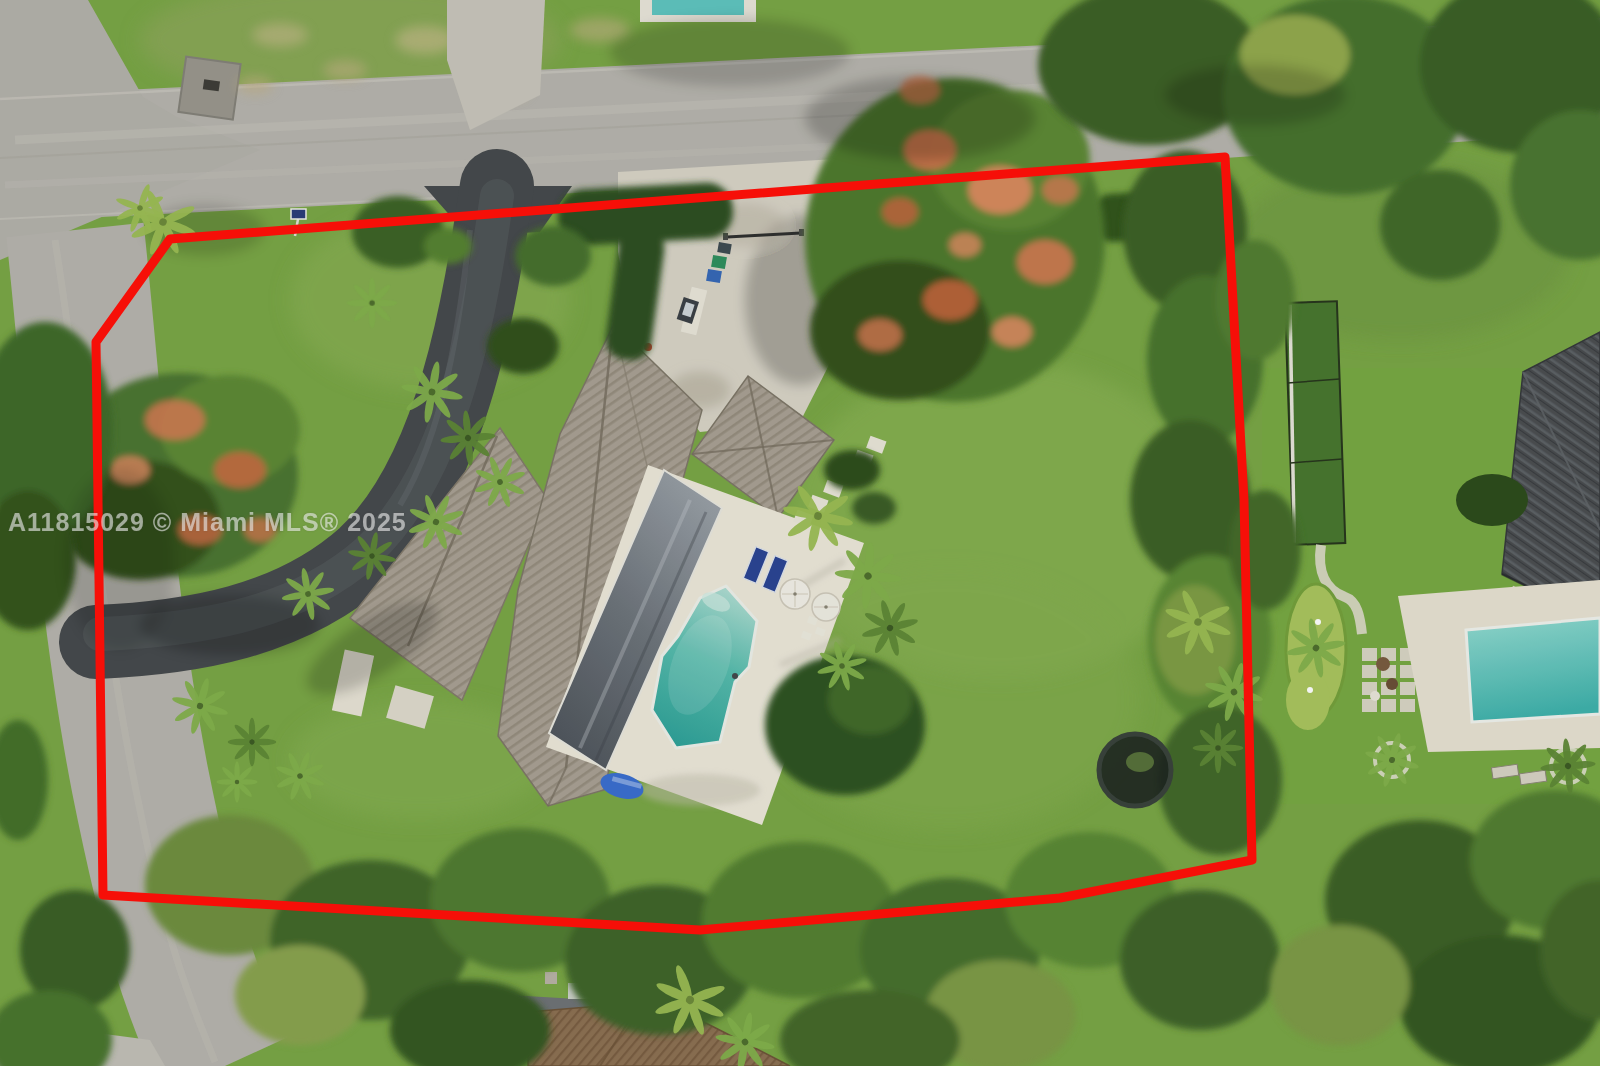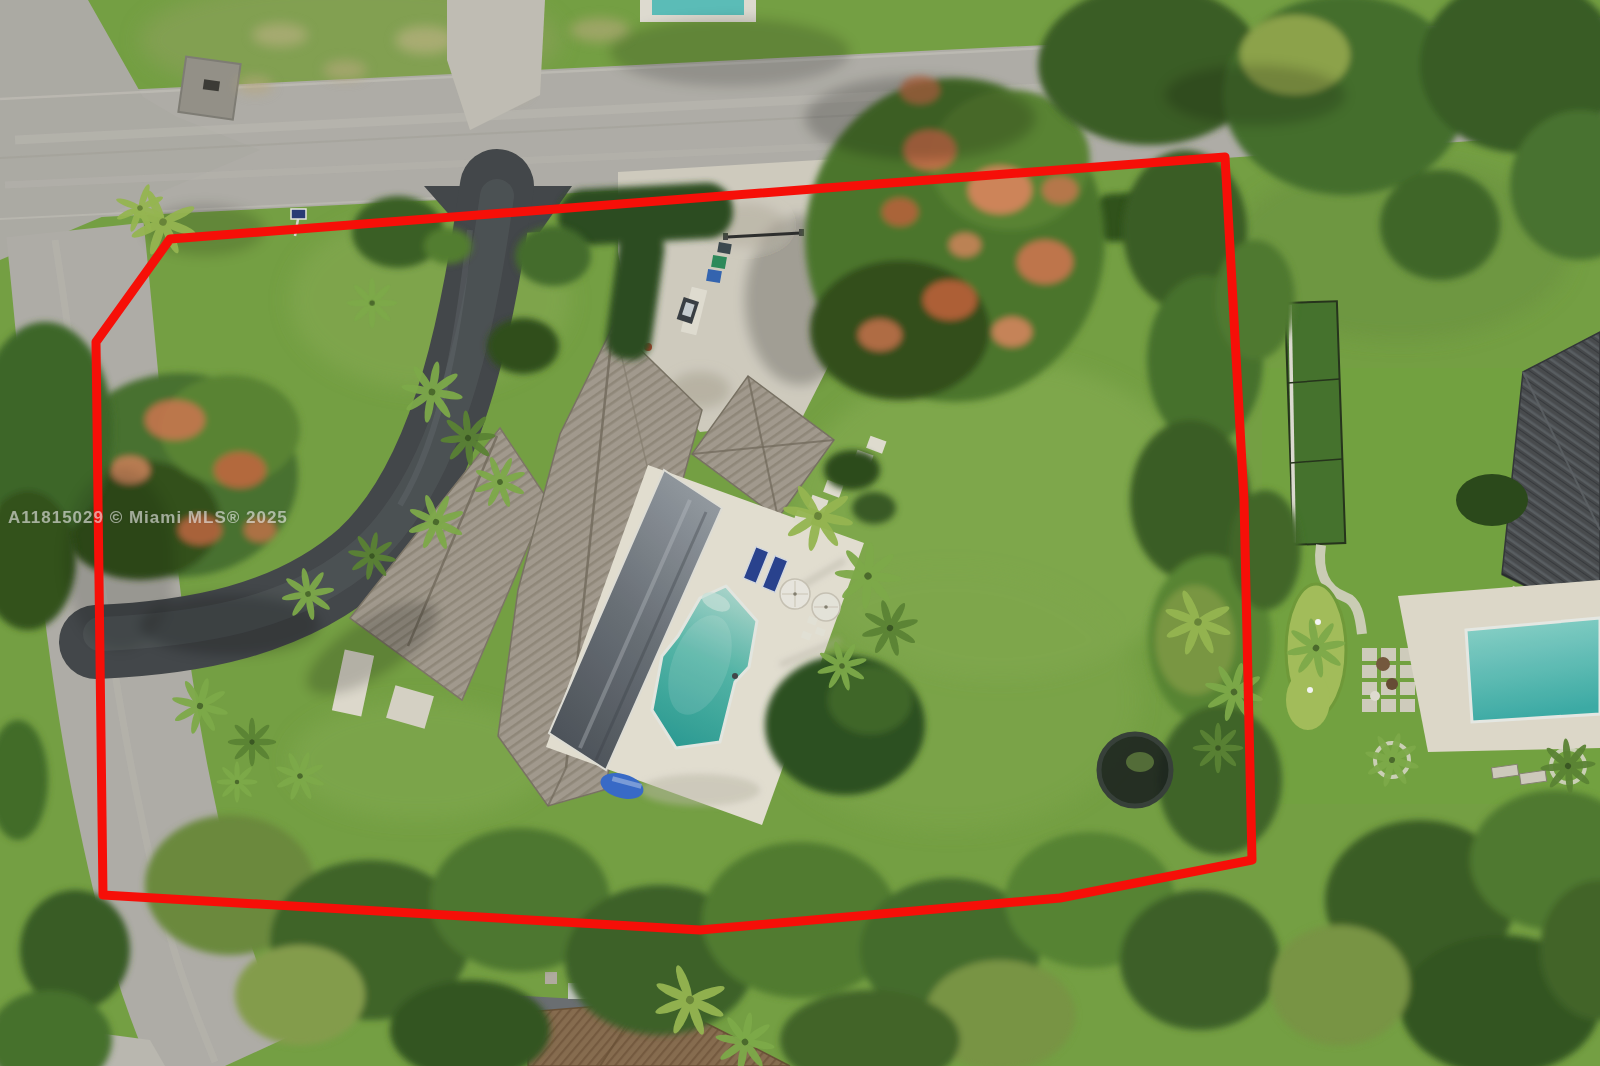--- a/index.html
+++ b/index.html
@@ -1,19 +1,19 @@
 <!DOCTYPE html>
 <html><head>
 <meta charset="utf-8">
 <style>
   html,body{margin:0;padding:0;background:#000;}
   #stage{position:relative;width:1600px;height:1066px;overflow:hidden;
          font-family:"Liberation Sans", sans-serif;}
   #stage svg{position:absolute;left:0;top:0;display:block;}
-  #watermark{position:absolute;left:8px;top:508px;font-size:17px;font-weight:700;
+  #watermark{position:absolute;left:8px;top:508px;font-size:25px;font-weight:700;
              color:rgba(255,255,255,0.55);letter-spacing:1px;
              text-shadow:0 0 2px rgba(80,80,80,0.25);user-select:none;}
 </style>
 </head>
 <body>
 
 <div id="stage">
 <svg width="1600" height="1066" viewBox="0 0 1600 1066">
 <defs>
   <linearGradient id="gGrass" x1="0" y1="0" x2="0" y2="1">

